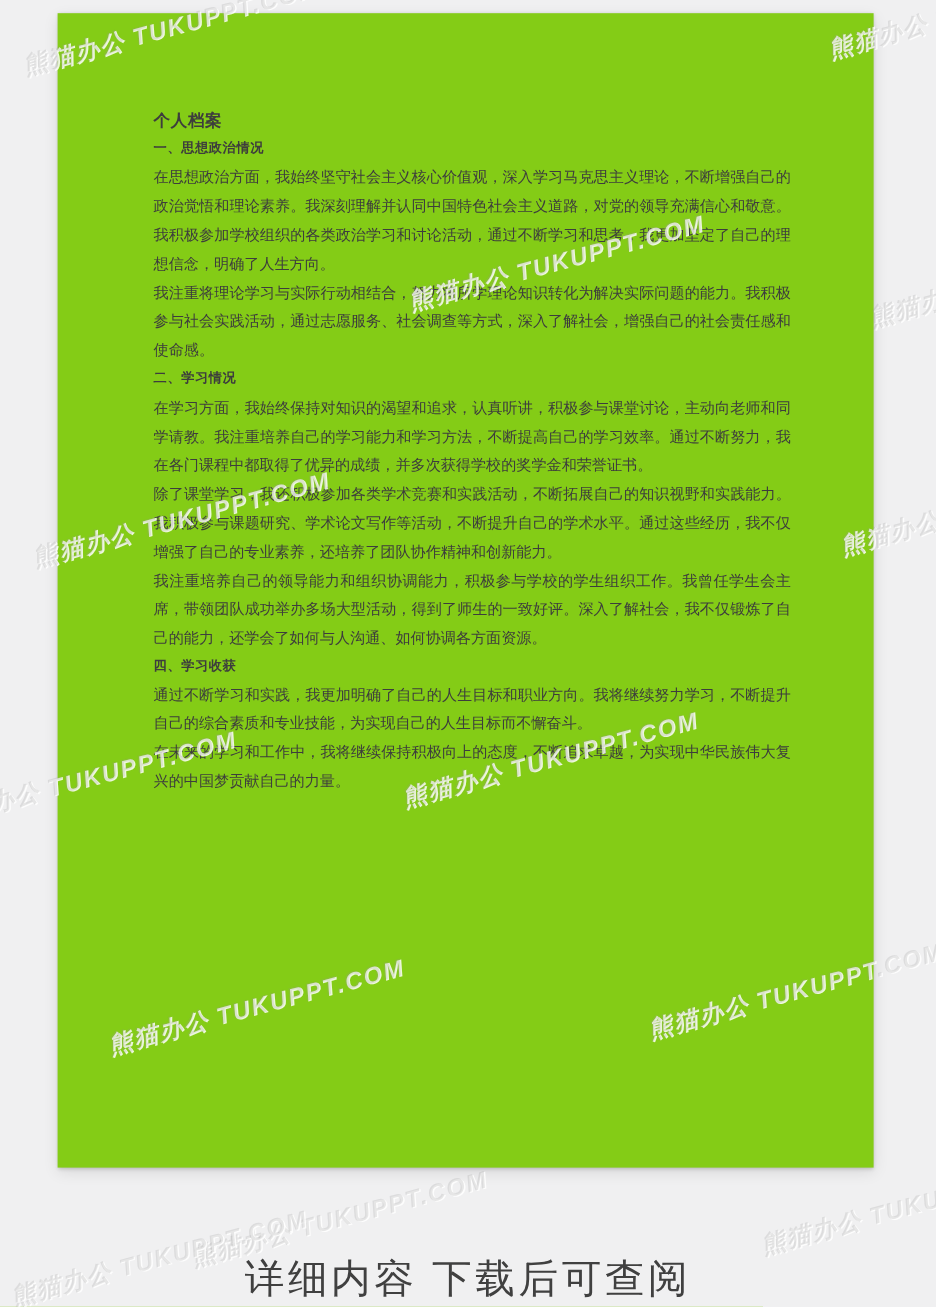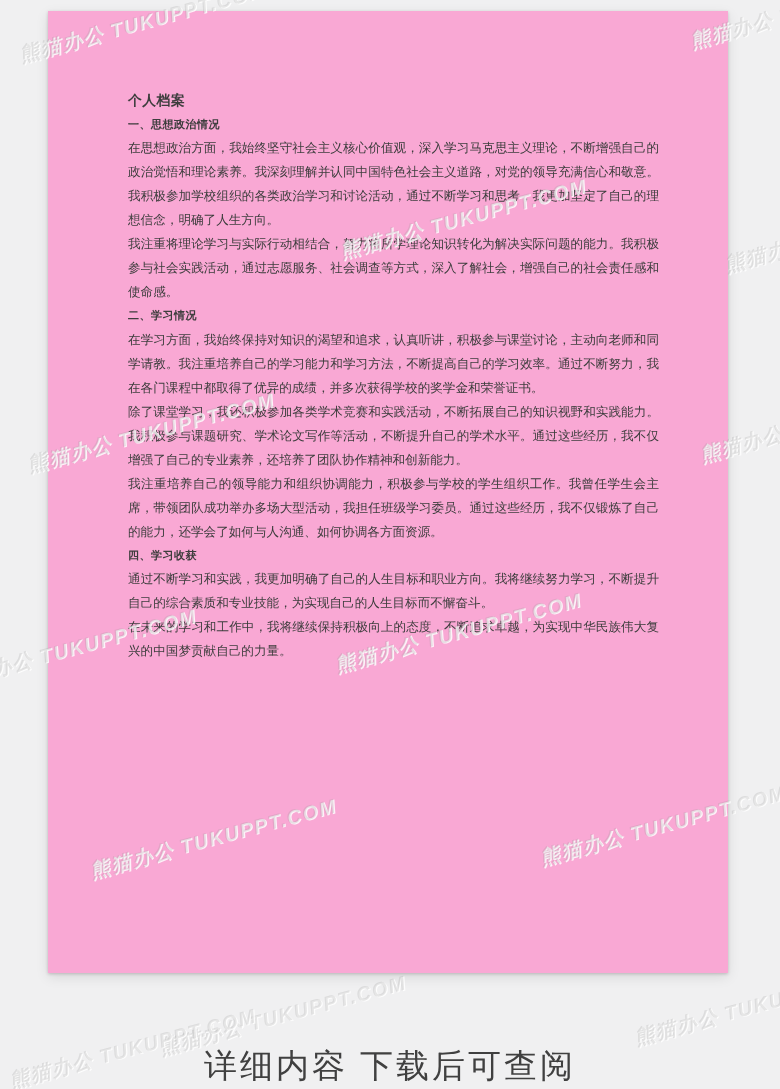--- a/index.html
+++ b/index.html
@@ -98,31 +98,31 @@
     text-shadow: 1px 1px 0 rgba(255,255,255,0.85);
     transform: rotate(-15deg);
     transform-origin: left center;
   }
 </style>
 </head>
 <body style="background: rgb(240, 240, 241);">
 
 <div class="preview-frame">
 
-  <div class="page" style="background: #f9a8d4;">
+  <div class="page" style="background: #84cc16;">
     <div class="content" style="color: rgb(61, 61, 61);">
       <div class="doc-title">个人档案</div>
 
     <div class="heading">一、思想政治情况</div>
         <p class="para">在思想政治方面，我始终坚守社会主义核心价值观，深入学习马克思主义理论，不断增强自己的政治觉悟和理论素养。我深刻理解并认同中国特色社会主义道路，对党的领导充满信心和敬意。我积极参加学校组织的各类政治学习和讨论活动，通过不断学习和思考，我更加坚定了自己的理想信念，明确了人生方向。</p>
         <p class="para">我注重将理论学习与实际行动相结合，努力将所学理论知识转化为解决实际问题的能力。我积极参与社会实践活动，通过志愿服务、社会调查等方式，深入了解社会，增强自己的社会责任感和使命感。</p>
         <div class="heading">二、学习情况</div>
         <p class="para">在学习方面，我始终保持对知识的渴望和追求，认真听讲，积极参与课堂讨论，主动向老师和同学请教。我注重培养自己的学习能力和学习方法，不断提高自己的学习效率。通过不断努力，我在各门课程中都取得了优异的成绩，并多次获得学校的奖学金和荣誉证书。</p>
         <p class="para">除了课堂学习，我还积极参加各类学术竞赛和实践活动，不断拓展自己的知识视野和实践能力。我积极参与课题研究、学术论文写作等活动，不断提升自己的学术水平。通过这些经历，我不仅增强了自己的专业素养，还培养了团队协作精神和创新能力。</p>
-        <p class="para">我注重培养自己的领导能力和组织协调能力，积极参与学校的学生组织工作。我曾任学生会主席，带领团队成功举办多场大型活动，我担任班级学习委员。通过这些经历，我不仅锻炼了自己的能力，还学会了如何与人沟通、如何协调各方面资源。</p>
+        <p class="para">我注重培养自己的领导能力和组织协调能力，积极参与学校的学生组织工作。我曾任学生会主席，带领团队成功举办多场大型活动，得到了师生的一致好评。深入了解社会，我不仅锻炼了自己的能力，还学会了如何与人沟通、如何协调各方面资源。</p>
         <div class="heading">四、学习收获</div>
         <p class="para">通过不断学习和实践，我更加明确了自己的人生目标和职业方向。我将继续努力学习，不断提升自己的综合素质和专业技能，为实现自己的人生目标而不懈奋斗。</p>
         <p class="para">在未来的学习和工作中，我将继续保持积极向上的态度，不断追求卓越，为实现中华民族伟大复兴的中国梦贡献自己的力量。</p>
       </div>
   </div>
 
   <div class="banner">
     <span class="banner-text" style="color: #404040; margin-top: 48px;">详细内容 下载后可查阅</span>
   </div>
 

